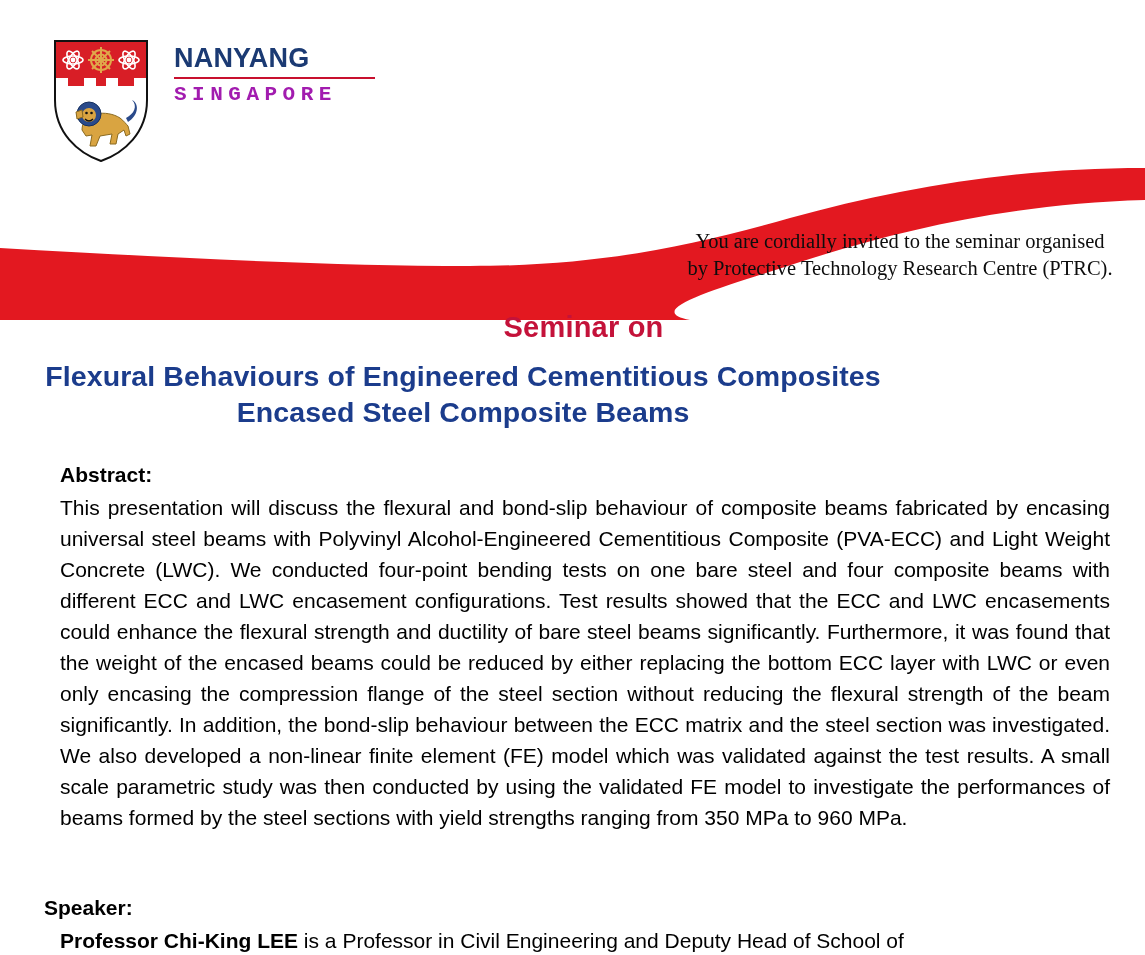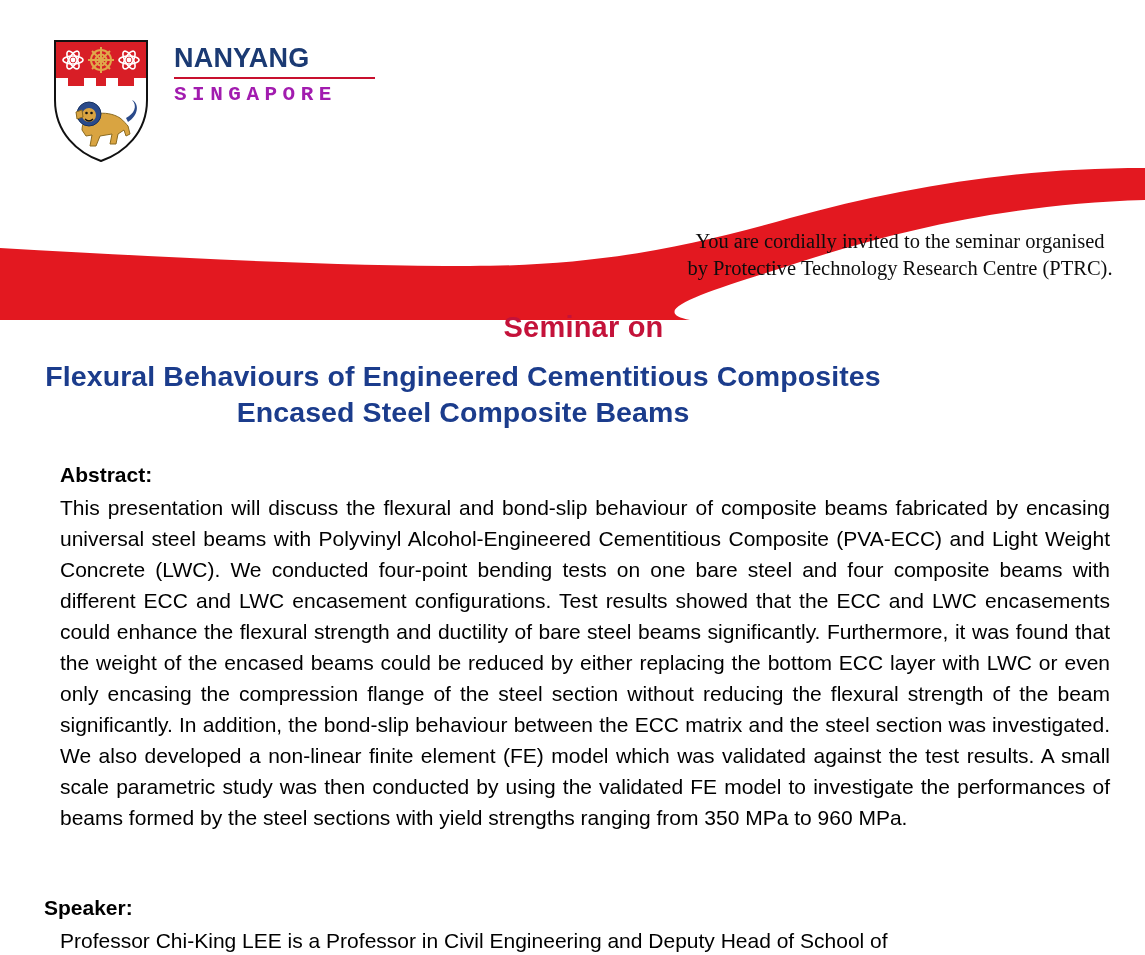--- a/index.html
+++ b/index.html
@@ -137,21 +137,21 @@
   #speaker-body {
     position: absolute;
     left: 60px;
     top: 925px;
     width: 1050px;
     font-size: 21px;
     line-height: 31px;
     text-align: justify;
     text-justify: inter-word;
   }
-  #speaker-body b { font-weight: normal; }
+  #speaker-body b { font-weight: bold; }
 </style>
 </head>
 <body>
 
 <div id="logo-block">
 
   <svg id="crest" viewBox="0 0 98 126" aria-hidden="true">
 
     <path d="M3 3 H95 V62 C95 95 72 115 49 123 C26 115 3 95 3 62 Z" fill="#ffffff" stroke="#111111" stroke-width="2"></path>
 

